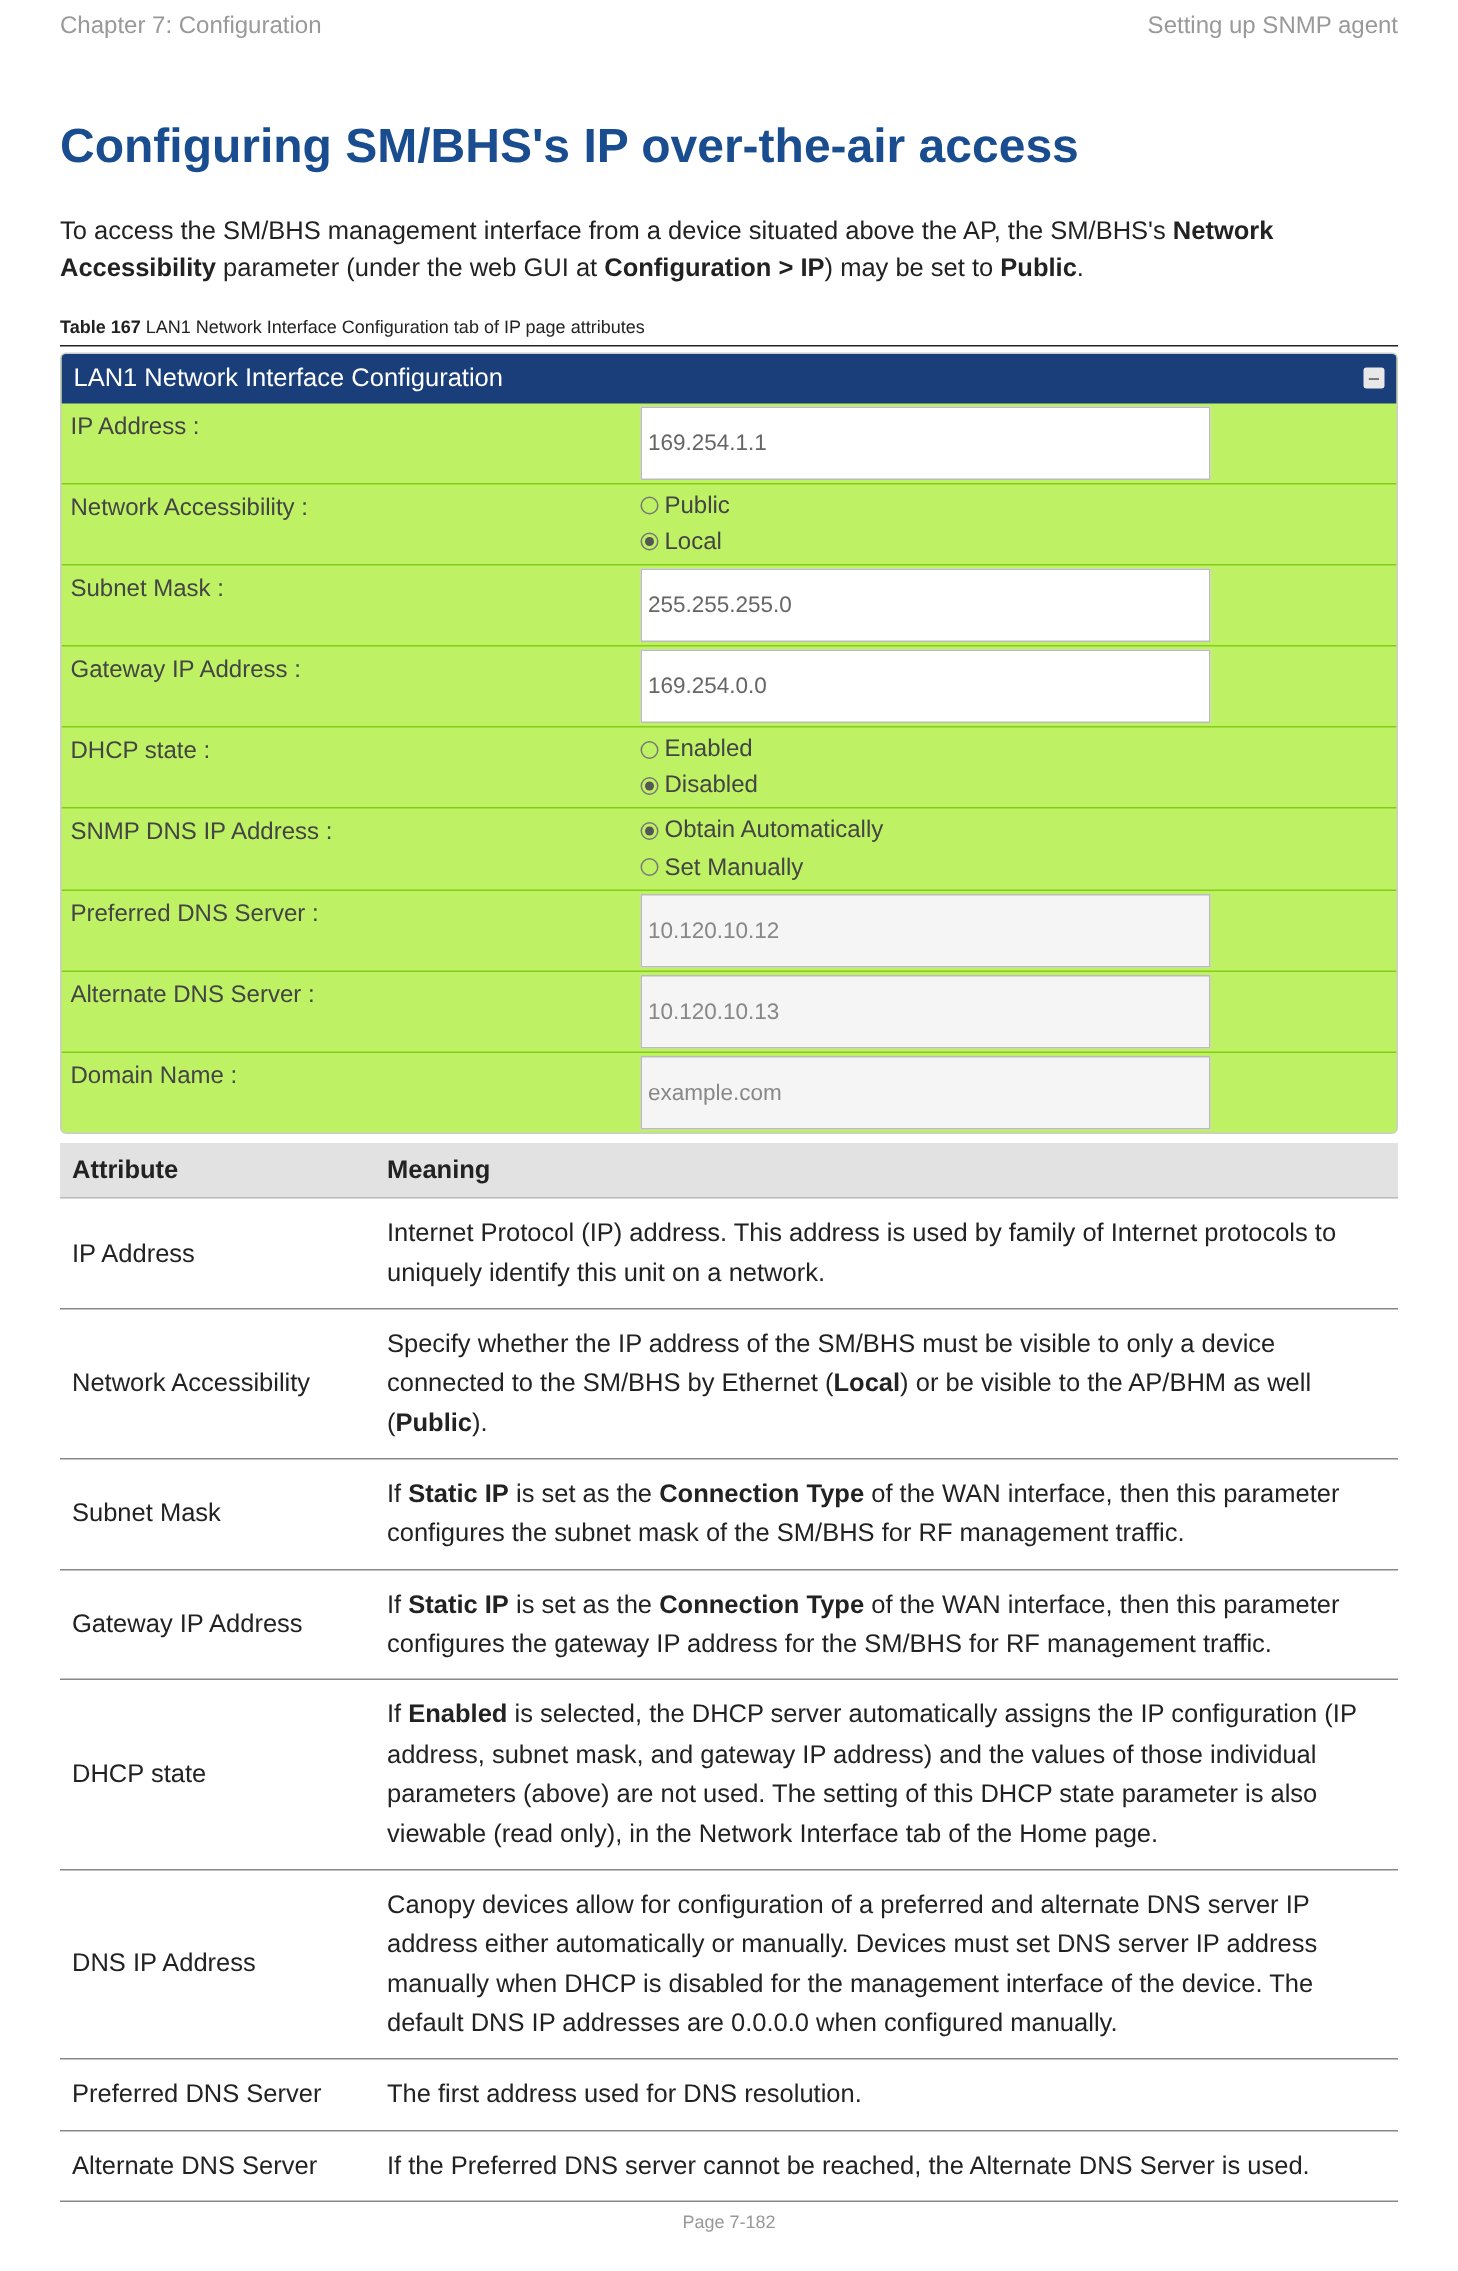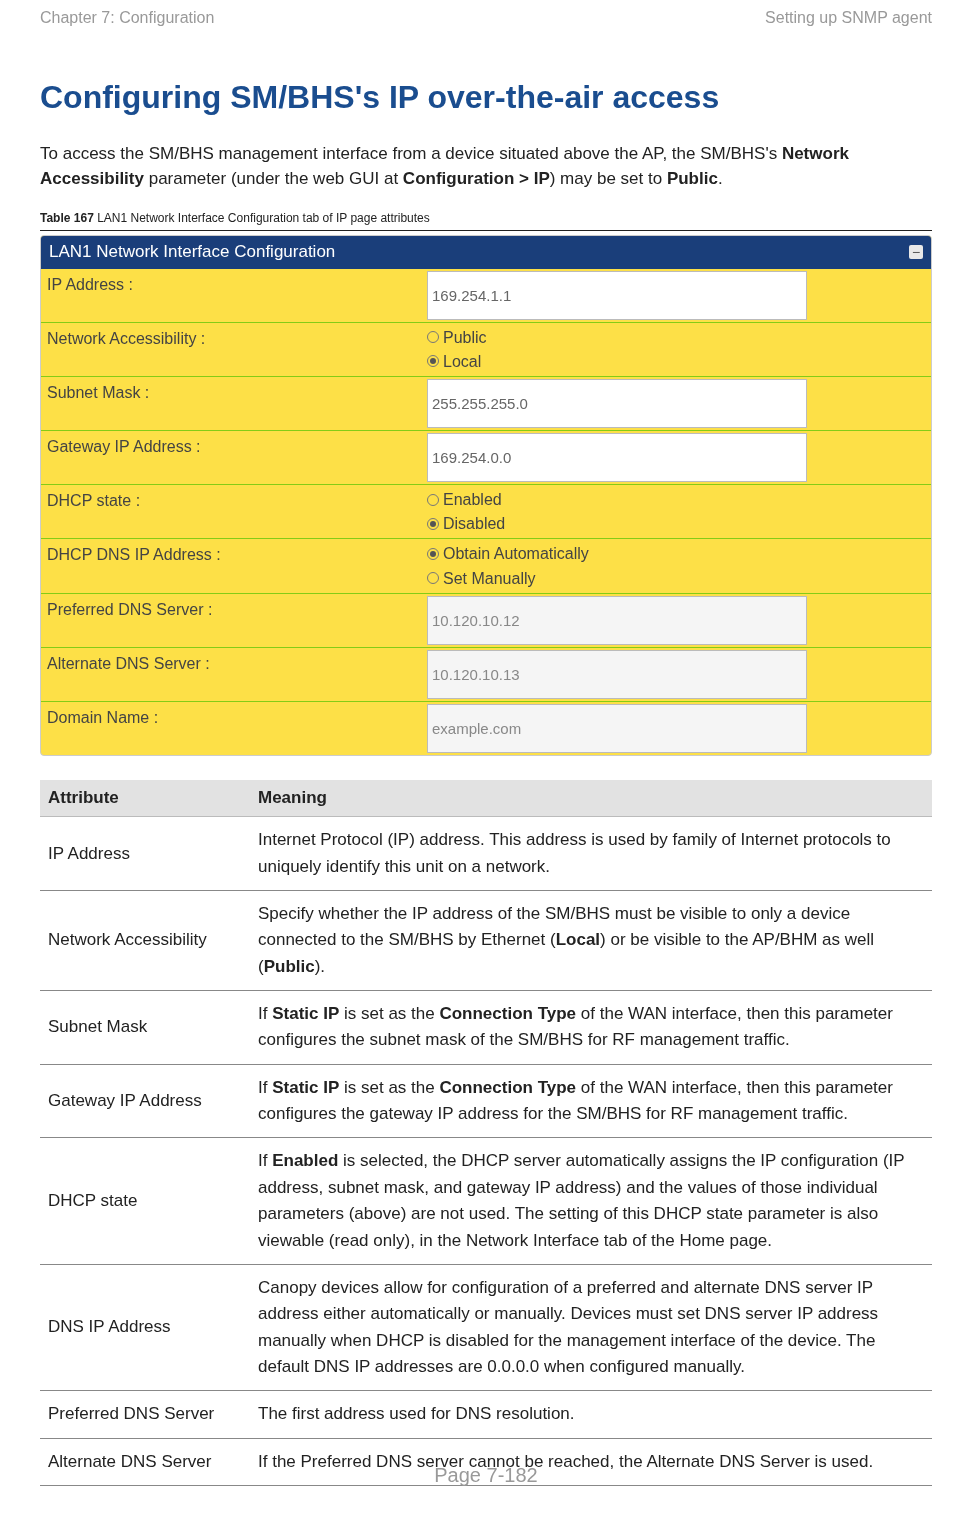--- a/index.html
+++ b/index.html
@@ -24,21 +24,21 @@
       color: #1a4d8f;
       font-size: 32px;
       font-weight: bold;
       margin-bottom: 20px;
     }
     .intro { margin-bottom: 18px; line-height: 1.5; color: #222; }
     .intro b, .attr-table b { font-weight: bold; }
     .caption { font-size: 12px; margin-bottom: 3px; color: #222; }
     .caption b { font-weight: bold; }
     .rule { border-top: 1px solid #222; margin-bottom: 4px; }
-    .config-panel { border: 1px solid #ccc; border-radius: 4px; overflow: hidden; background: #fde047; margin-bottom: 24px; }
+    .config-panel { border: 1px solid #ccc; border-radius: 4px; overflow: hidden; background: #bef264; margin-bottom: 6px; }
     .panel-title {
       background: #1a3e7a;
       color: #fff;
       padding: 4px 8px;
       font-size: 17px;
       display: flex;
       justify-content: space-between;
       align-items: center;
     }
     .panel-title .collapse {
@@ -55,21 +55,21 @@
       font-size: 15px; color: #666; font-family: inherit;
     }
     .config-val input[type=text].grey { color: #888; background: #f5f5f5; }
     .radio-line { display: flex; align-items: center; gap: 4px; margin: 1px 0; }
     .radio-dot { width: 12px; height: 12px; border: 1px solid #777; border-radius: 50%; display:inline-flex;align-items:center;justify-content:center;}
     .radio-dot.sel::after { content:""; width:6px;height:6px;background:#555;border-radius:50%;}
     .attr-table { width: 100%; border-collapse: collapse; font-size: 17px; }
     .attr-table th { background: #e2e2e2; text-align: left; padding: 6px 8px; border-bottom: 1px solid #bbb; font-weight: bold; color: #222;}
     .attr-table td { padding: 10px 8px; border-bottom: 1px solid #888; vertical-align: middle; color: #222; line-height: 1.55;}
     .attr-table td:first-child { width: 210px; white-space: nowrap; vertical-align: middle;}
-    .page-footer { text-align: center; color: #999; font-size: 20px; position: absolute; bottom: 24px; left: 0; right: 0;}
+    .page-footer { text-align: center; color: #999; font-size: 12px; position: absolute; bottom: 24px; left: 0; right: 0;}
   </style>
 </head>
 <body>
 
 <div class="page-header">
   <span>Chapter 7:  Configuration</span>
   <span>Setting up SNMP agent</span>
 </div>
 
 <h1>Configuring SM/BHS's IP over-the-air access</h1>
@@ -120,21 +120,21 @@
           <span class="radio-dot"></span>
           <span>Enabled</span>
         </div>
       <div class="radio-line">
           <span class="radio-dot sel"></span>
           <span>Disabled</span>
         </div>
     </div>
   </div>
   <div class="config-row">
-    <div class="config-label">DHCP DNS IP Address :</div>
+    <div class="config-label">SNMP DNS IP Address :</div>
     <div class="config-val">
       <div class="radio-line">
           <span class="radio-dot sel"></span>
           <span>Obtain Automatically</span>
         </div>
       <div class="radio-line">
           <span class="radio-dot"></span>
           <span>Set Manually</span>
         </div>
     </div>

